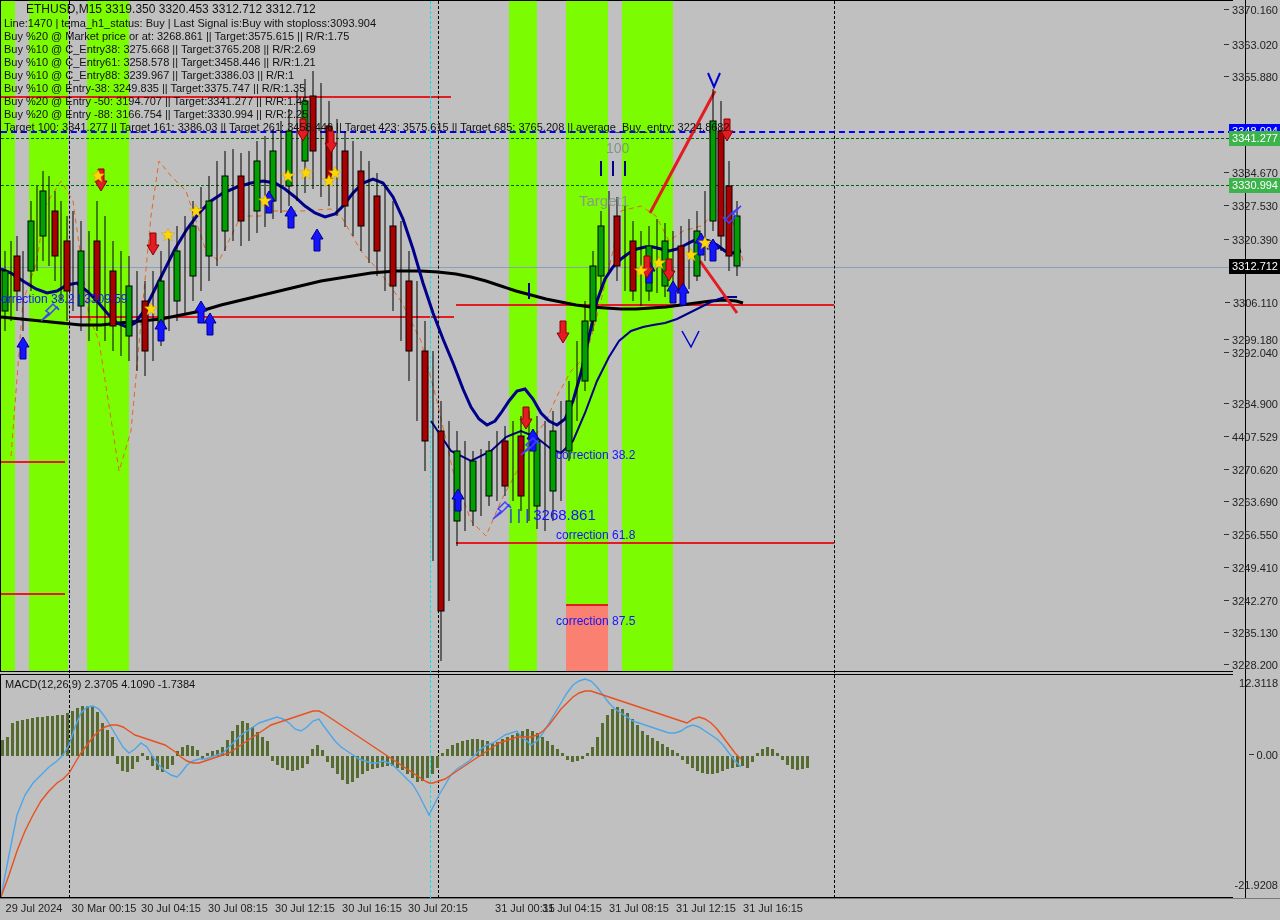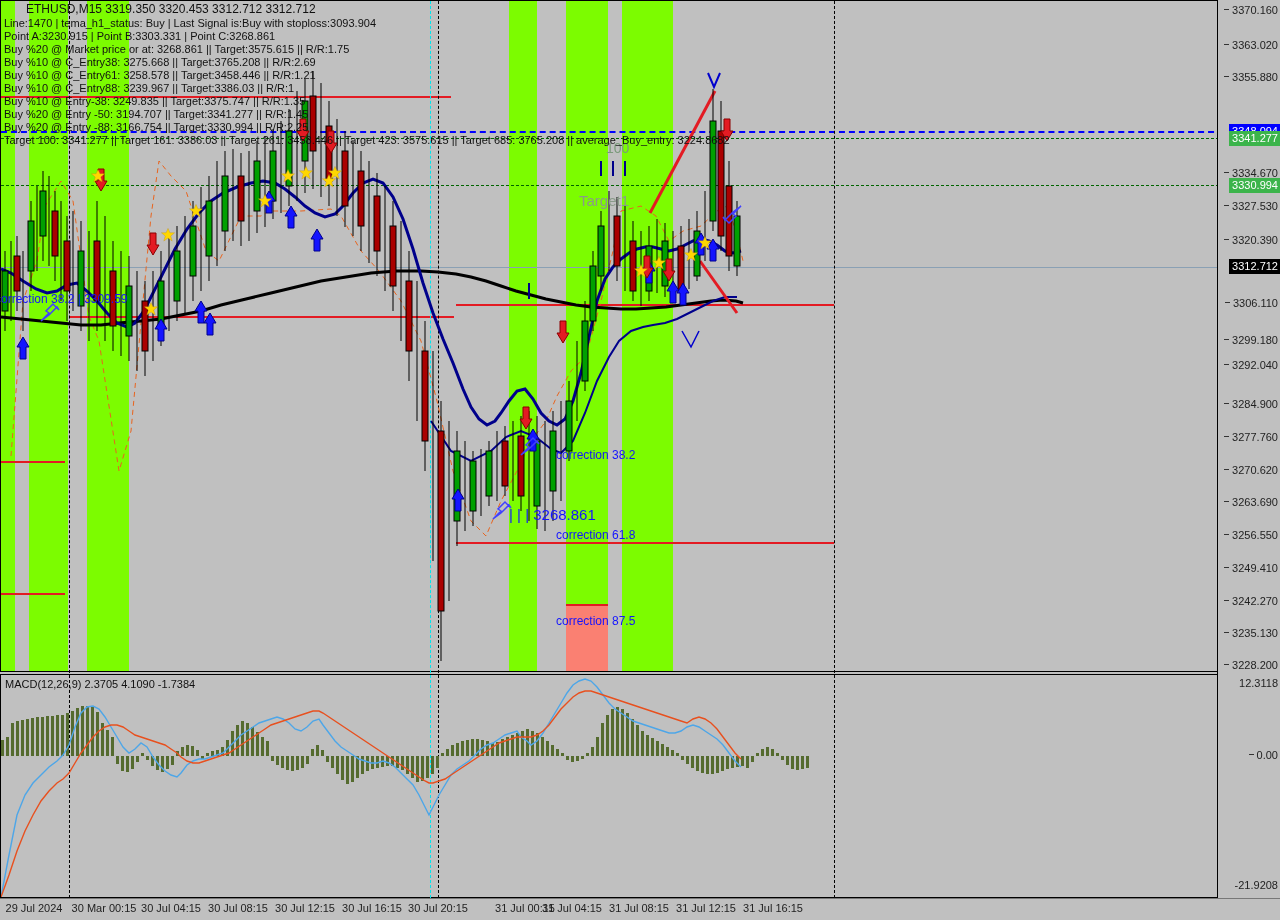--- a/index.html
+++ b/index.html
@@ -5,21 +5,21 @@
   html,body{margin:0;padding:0;background:#c0c0c0;}
   body{width:1280px;height:920px;overflow:hidden;font-family:"Liberation Sans",sans-serif;}
   #app{position:relative;width:1280px;height:920px;background:#c0c0c0;}
 
   
   .abs{position:absolute;}
   .chartarea{position:absolute;left:0;top:0;width:1233px;height:672px;background:#c0c0c0;
              border-top:1px solid #000;border-left:1px solid #000;border-bottom:1px solid #000;box-sizing:border-box;}
   .macdarea{position:absolute;left:0;top:674px;width:1233px;height:224px;background:#c0c0c0;
              border:1px solid #000;border-right:none;box-sizing:border-box;}
-  .scale{position:absolute;right:0;top:0;width:63px;height:898px;background:#c0c0c0;
+  .scale{position:absolute;right:0;top:0;width:35px;height:898px;background:#c0c0c0;
          border-left:1px solid #000;box-sizing:border-box;}
   .timeaxis{position:absolute;left:0;top:898px;width:1280px;height:22px;background:#c0c0c0;
             border-top:1px solid #777;box-sizing:border-box;}
 
   
   .hdr{position:absolute;left:3px;top:1px;z-index:40;pointer-events:none;}
   .hdr div{font-family:"Liberation Sans",sans-serif;font-size:11px;line-height:13px;color:#111;white-space:nowrap;}
   .hdr .sym{font-size:12px;line-height:15px;padding-left:22px;}
 
   
@@ -392,21 +392,20 @@
     <div class="anno" style="left:555px;top:447px;">correction 38.2</div>
     <div class="anno big" style="left:508px;top:505px;">| | |  3268.861</div>
     <div class="anno" style="left:555px;top:527px;">correction 61.8</div>
     <div class="anno" style="left:555px;top:613px;">correction 87.5</div>
     <div class="anno gray" style="left:578px;top:191px;">Target1</div>
     <div class="anno gray2" style="left:605px;top:139px;">100</div>
 
     <div class="hdr">
       <div class="sym">ETHUSD,M15  3319.350 3320.453 3312.712 3312.712</div>
       <div>Line:1470 | tema_h1_status: Buy | Last Signal is:Buy with stoploss:3093.904</div>
-      <div>Point A:3230.915 | Point B:3303.331 | Point C:3268.861</div>
       <div>Buy %20 @ Market price or at: 3268.861 || Target:3575.615 || R/R:1.75</div>
       <div>Buy %10 @ C_Entry38: 3275.668 || Target:3765.208 || R/R:2.69</div>
       <div>Buy %10 @ C_Entry61: 3258.578 || Target:3458.446 || R/R:1.21</div>
       <div>Buy %10 @ C_Entry88: 3239.967 || Target:3386.03 || R/R:1</div>
       <div>Buy %10 @ Entry-38: 3249.835 || Target:3375.747 || R/R:1.35</div>
       <div>Buy %20 @ Entry -50: 3194.707 || Target:3341.277 || R/R:1.45</div>
       <div>Buy %20 @ Entry -88: 3166.754 || Target:3330.994 || R/R:2.25</div>
       <div>Target 100: 3341.277 || Target 161: 3386.03 || Target 261: 3458.446 || Target 423: 3575.615 || Target 685: 3765.208 || average_Buy_entry: 3224.8682</div>
     </div>
   </div>
@@ -593,23 +592,23 @@
 
   <div class="scale">
     <div class="ptick" style="top:5px;"><span class="dash"></span><span>3370.160</span></div>
     <div class="ptick" style="top:40px;"><span class="dash"></span><span>3363.020</span></div>
     <div class="ptick" style="top:72px;"><span class="dash"></span><span>3355.880</span></div>
     <div class="ptick" style="top:168px;"><span class="dash"></span><span>3334.670</span></div>
     <div class="ptick" style="top:201px;"><span class="dash"></span><span>3327.530</span></div>
     <div class="ptick" style="top:235px;margin-left:44px;"><span class="dash"></span><span>3320.390</span></div>
     <div class="ptick" style="top:298px;"><span class="dash"></span><span>3306.110</span></div>
     <div class="ptick" style="top:335px;"><span class="dash"></span><span>3299.180</span></div>
-    <div class="ptick" style="top:360px;"><span class="dash"></span><span>3292.040</span></div>
+    <div class="ptick" style="top:348px;"><span class="dash"></span><span>3292.040</span></div>
     <div class="ptick" style="top:399px;"><span class="dash"></span><span>3284.900</span></div>
-    <div class="ptick" style="top:432px;"><span class="dash"></span><span>3277.760</span></div>
+    <div class="ptick" style="top:432px;"><span class="dash"></span><span>4407.529</span></div>
     <div class="ptick" style="top:465px;"><span class="dash"></span><span>3270.620</span></div>
     <div class="ptick" style="top:497px;"><span class="dash"></span><span>3263.690</span></div>
     <div class="ptick" style="top:530px;"><span class="dash"></span><span>3256.550</span></div>
     <div class="ptick" style="top:563px;"><span class="dash"></span><span>3249.410</span></div>
     <div class="ptick" style="top:596px;"><span class="dash"></span><span>3242.270</span></div>
     <div class="ptick" style="top:628px;"><span class="dash"></span><span>3235.130</span></div>
     <div class="ptick" style="top:660px;"><span class="dash"></span><span>3228.200</span></div>
 
     <div class="plabel blue" style="top:124px;">3348.094</div>
     <div class="plabel green" style="top:131px;">3341.277</div>

